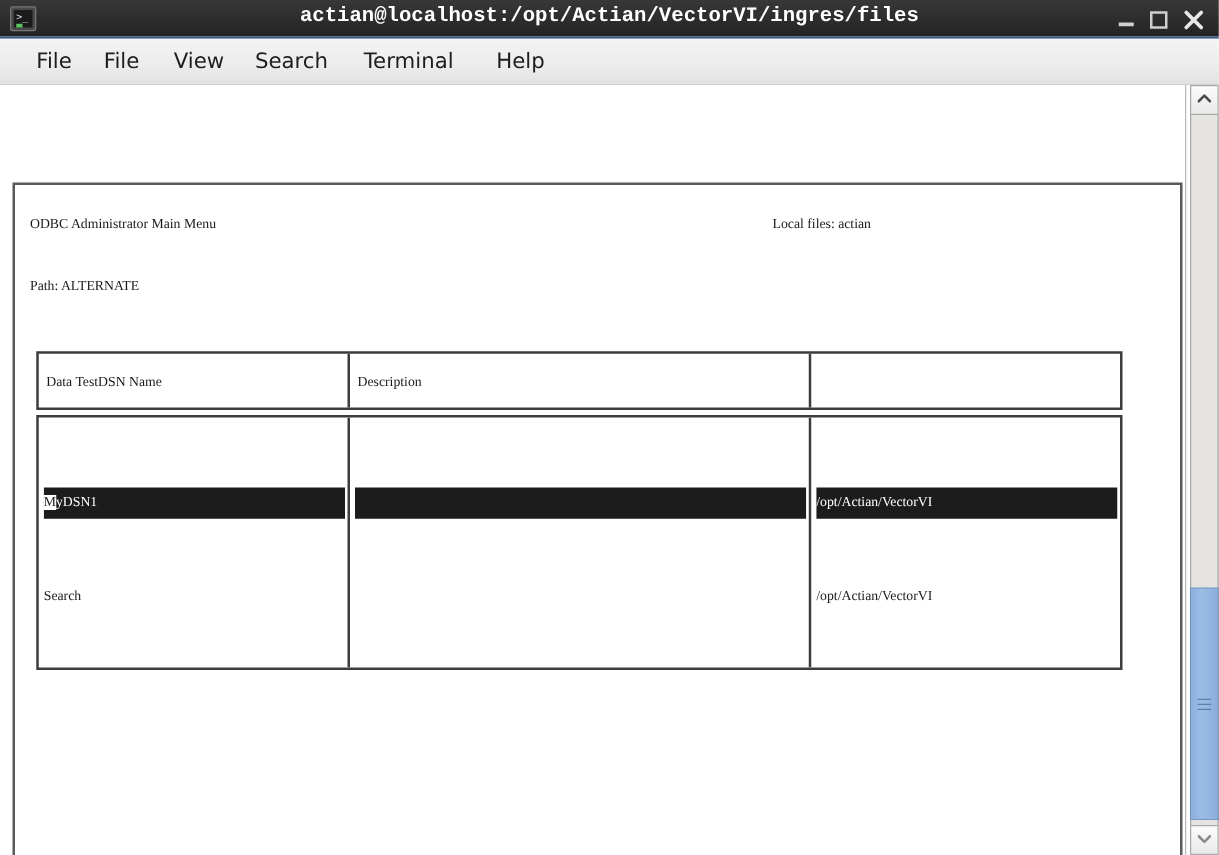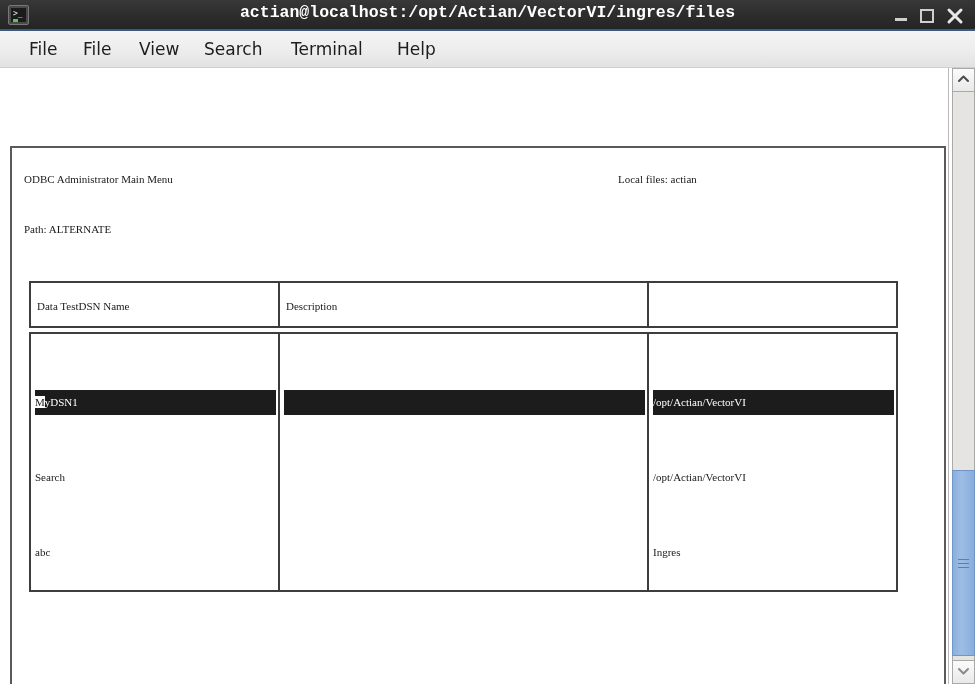--- a/index.html
+++ b/index.html
@@ -153,21 +153,21 @@
     width: 869px;
     height: 47px;
     border: 2px solid #3d3d3d;
     box-sizing: border-box;
     background: #ffffff;
   }
   .tbl-body {
     position: absolute;
     left: 29px; top: 264px;
     width: 869px;
-    height: 260px;
+    height: 204px;
     border: 2px solid #3d3d3d;
     box-sizing: border-box;
     background: #ffffff;
     overflow: hidden;
   }
   .vdiv {
     position: absolute;
     top: 0; bottom: 0;
     width: 2px;
     background: #3d3d3d;

